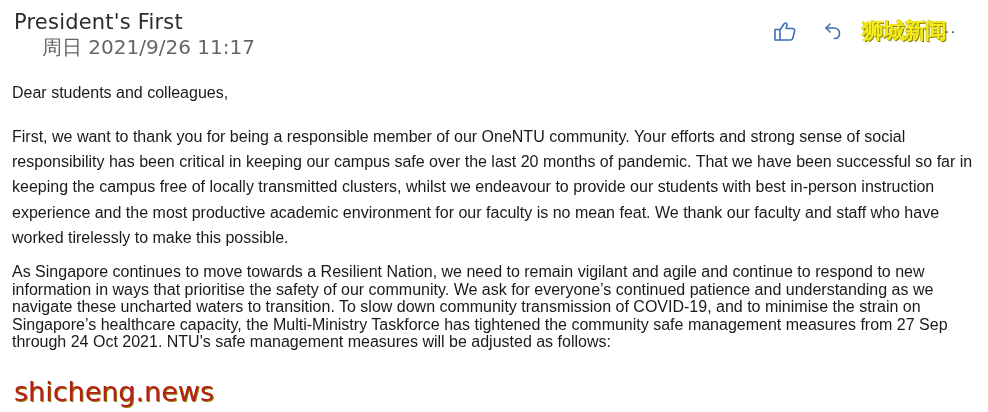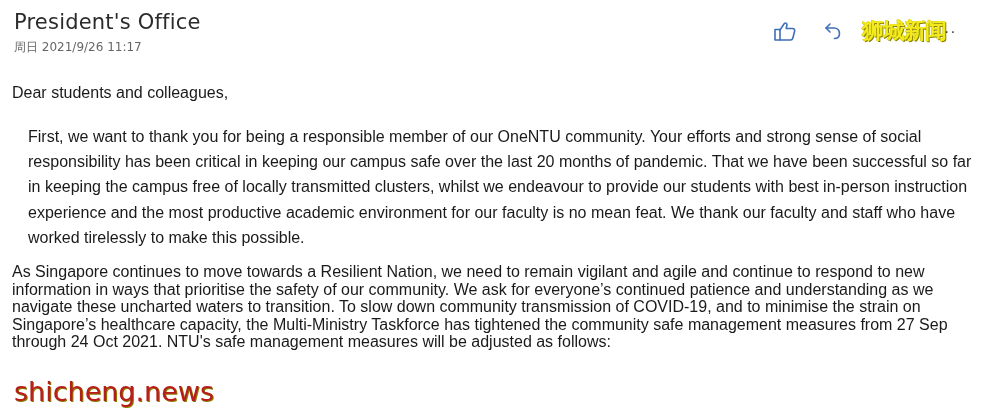--- a/index.html
+++ b/index.html
@@ -22,24 +22,25 @@
   }
   .sender {
     font-family: "DejaVu Sans", sans-serif;
     font-size: 21px;
     color: #2b2b2b;
     line-height: 28px;
     letter-spacing: 0.2px;
   }
   .date {
     font-family: "DejaVu Sans", sans-serif;
-    font-size: 12px;
+    font-size: 20px;
     color: #666666;
     line-height: 20px;
     margin-top: 1px;
+    margin-left: 28px;
   }
   .actions {
     position: absolute;
     top: 16px;
     left: 770px;
     display: flex;
     align-items: center;
   }
   .icon-btn {
     width: 30px;
@@ -73,21 +74,21 @@
     width: 965px;
   }
   .greeting {
     font-size: 16px;
     line-height: 25px;
     margin: 0;
   }
   .para1 {
     font-size: 16px;
     line-height: 25.2px;
-    margin: 19px 0 0 16px;
+    margin: 19px 0 0 0;
   }
   .para2 {
     font-size: 16px;
     line-height: 17.6px;
     margin: 13px 0 0 0;
   }
   .watermark-en {
     position: absolute;
     left: 14px;
     top: 377px;
@@ -96,21 +97,21 @@
     color: #b91c1c;
     text-shadow: 1px 1px 0 #8a8000;
     letter-spacing: 0px;
     line-height: 30px;
   }
 </style>
 </head>
 <body>
 
 <div class="header">
-  <div class="sender">President's Office</div>
+  <div class="sender">President's First</div>
   <div class="date">周日 2021/9/26 11:17</div>
 </div>
 
 <div class="actions">
   <div class="icon-btn like-btn">
     <svg width="24" height="22" viewBox="0 0 24 22" fill="none" stroke="#3f6fb5" stroke-width="1.6" stroke-linejoin="round" stroke-linecap="round">
       <path d="M2 9.5 H7 V20 H2 Z"></path>
       <path d="M7 10 L11 4 C11.5 2.5 13.8 2.6 14 4.5 L13.2 8.5 H19.5 C21 8.5 22 9.8 21.6 11.2 L19.8 18.3 C19.5 19.4 18.6 20 17.6 20 H7"></path>
     </svg>
   </div>

